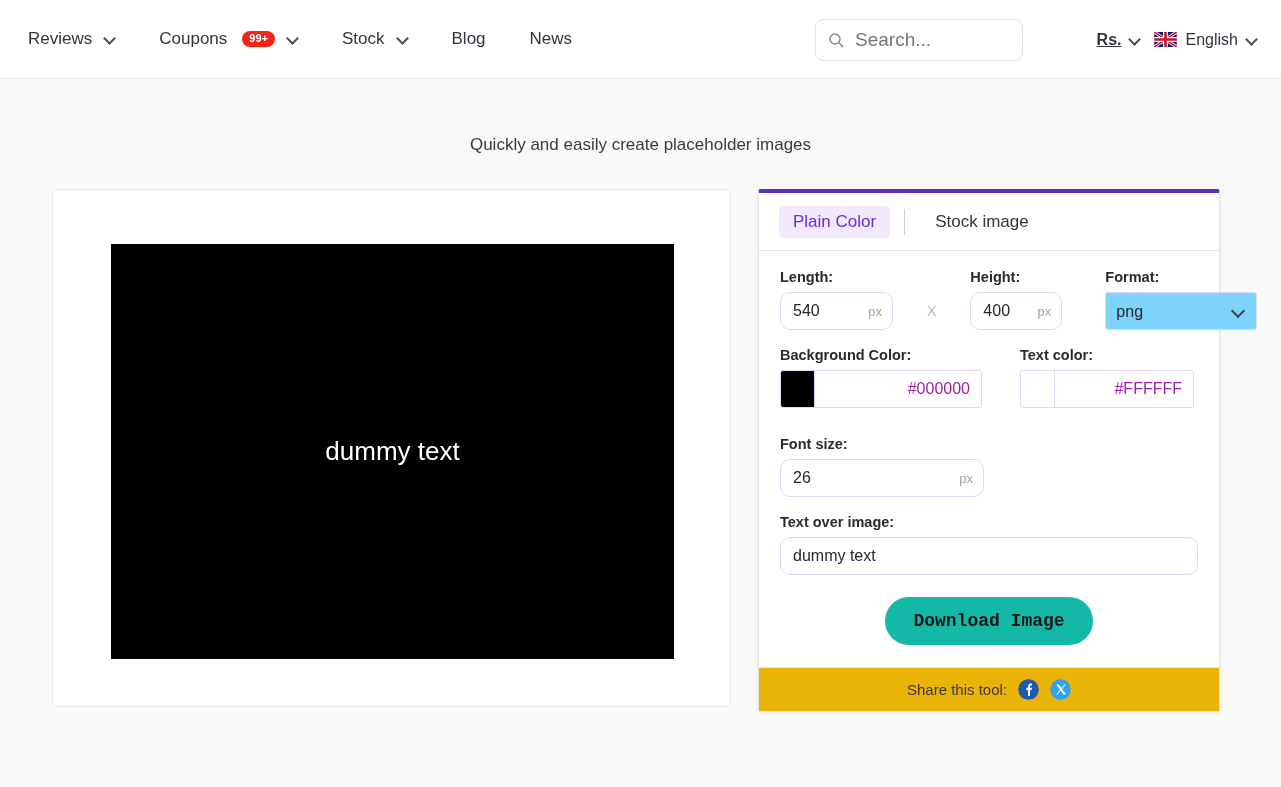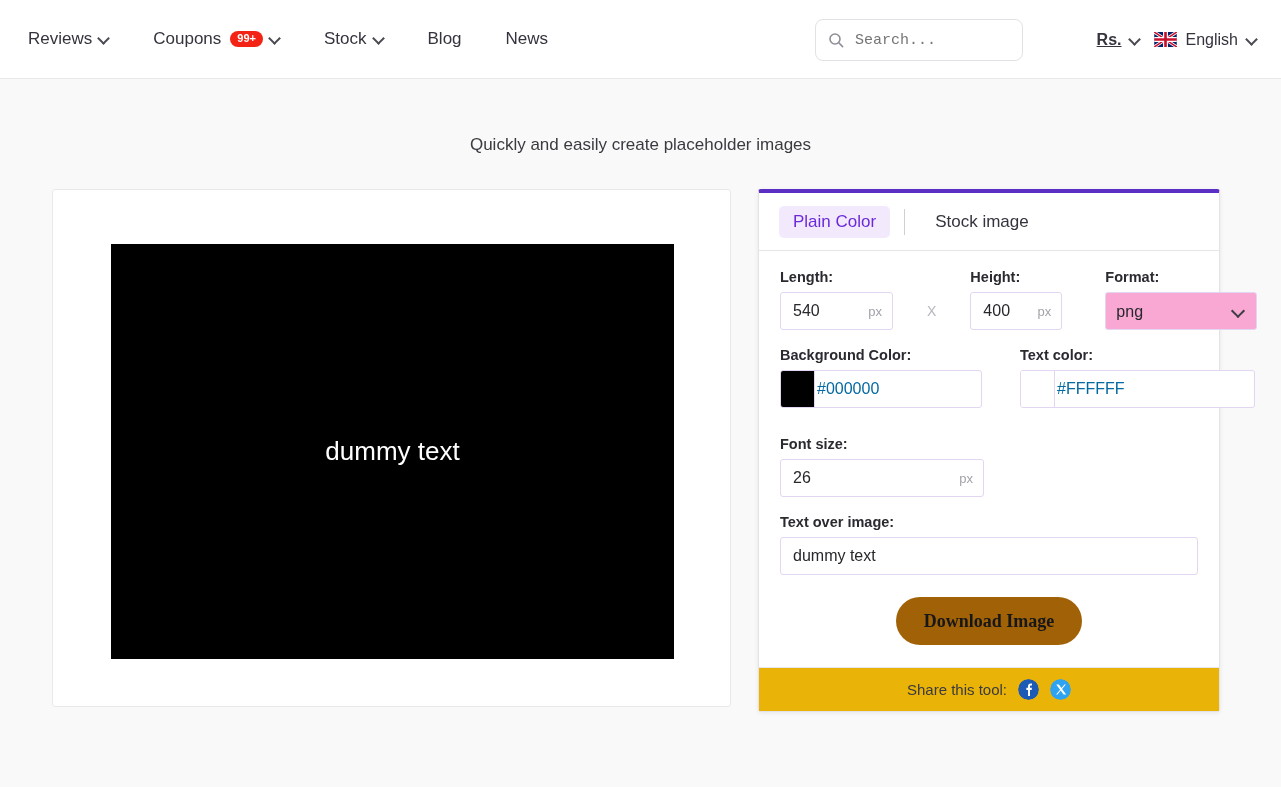--- a/index.html
+++ b/index.html
@@ -24,21 +24,21 @@
     position: relative;
   }
   .logo-wrap { display: flex; align-items: center; gap: 9px; margin-right: 44px; }
   .logo-mark { width: 48px; height: 42px; flex: none; }
   .logo-text {
     font-size: 17px; font-weight: 700; line-height: 1.02;
     color: #5b37c7; letter-spacing: .8px;
   }
   .nav { display: flex; align-items: center; gap: 0; }
   .nav-item {
-    display: flex; align-items: center; gap: 7px;
+    display: flex; align-items: center; gap: 13px;
     font-size: 17px; color: #33343d; padding: 0 22px; cursor: pointer;
     white-space: nowrap;
   }
   .nav-item:first-child { padding-left: 0; }
   .chev { display: inline-block; width: 10px; height: 10px; position: relative; }
   .chev::after {
     content: ""; position: absolute; left: 0; top: 0;
     width: 7px; height: 7px; border-right: 2px solid #4a4a52; border-bottom: 2px solid #4a4a52;
     transform: rotate(45deg);
   }
@@ -46,22 +46,22 @@
     background: #f32415; color: #fff; font-size: 11px; font-weight: 700;
     border-radius: 9px; padding: 2px 7px 3px; line-height: 1; margin-left: 2px;
   }
   .search-box {
     position: absolute; left: 815px; top: 19px;
     width: 208px; height: 42px;
     border: 1px solid #e2e2e6; border-radius: 8px; background: #fff;
     display: flex; align-items: center; padding: 0 12px; gap: 9px;
   }
   .search-input {
-    border: none; outline: none; font-size: 15px; color: #9a9aa2;
-    font-family: Liberation Mono, monospace; background: transparent; width: 150px;
+    border: none; outline: none; font-size: 19px; color: #9a9aa2;
+    font-family: Liberation Sans, sans-serif; background: transparent; width: 150px;
   }
   .right-nav {
     position: absolute; right: 24px; top: 0; height: 79px;
     display: flex; align-items: center; gap: 0;
   }
   .rs-item { display: flex; align-items: center; gap: 8px; font-size: 16px; font-weight: 700; color: #33343d; padding-right: 14px; cursor: pointer; text-decoration: underline; }
   .lang-item { display: flex; align-items: center; gap: 9px; font-size: 16px; color: #33343d; cursor: pointer; }
   .flag { width: 23px; height: 15px; display: block; flex: none; }
 
   
@@ -107,60 +107,60 @@
   }
   .tab.active { background: #f3e9fd; color: #6c2bd9; }
   .tab-sep { width: 1px; height: 26px; background: #cfcfd4; margin: 0 16px 0 14px; }
 
   .panel-body { padding: 18px 21px 22px; }
   .field-label {
     font-size: 14.5px; font-weight: 700; color: #2a2a30; margin-bottom: 7px; display: block;
   }
   .row { display: flex; align-items: flex-end; gap: 24px; }
   .inp {
-    height: 38px; border: 1px solid #e3d6f2; background: #fff; border-radius: 3px;
+    height: 38px; border: 1px solid #e3d6f2; background: #fff; border-radius: 10px;
     display: flex; align-items: center; padding: 0 10px;
   }
   .inp input {
     border: none; outline: none; background: transparent; font-size: 16px; color: #27272c;
     font-family: "Liberation Sans", sans-serif; width: 100%;
   }
   .px { font-size: 13px; color: #a2a2aa; margin-left: auto; padding-left: 6px; }
   .xsep { font-size: 14px; color: #b6b6be; margin: 0 10px 11px; }
 
   .select-wrap { position: relative; }
   .select-wrap select {
     height: 38px; width: 152px; border: 1px solid #e3d6f2; border-radius: 3px;
-    background: #f9a8d4; font-size: 16px; color: #27272c; padding: 0 10px;
+    background: #7dd3fc; font-size: 16px; color: #27272c; padding: 0 10px;
     font-family: "Liberation Sans", sans-serif; appearance: none; -webkit-appearance: none;
     outline: none;
   }
   .select-chev {
     position: absolute; right: 13px; top: 14px; width: 11px; height: 11px; pointer-events: none;
   }
   .select-chev::after {
     content: ""; position: absolute; left: 0; top: 0; width: 8px; height: 8px;
     border-right: 2.4px solid #3c3c44; border-bottom: 2.4px solid #3c3c44; transform: rotate(45deg);
   }
 
   .color-field {
     display: flex; align-items: stretch; height: 38px;
     border: 1px solid #e3d6f2; border-radius: 3px; background: #fff; overflow: hidden;
   }
   .swatch { width: 34px; flex: none; border-right: 1px solid #e3d6f2; }
   .color-field input {
-    border: none; outline: none; background: transparent; font-size: 16px; color: #0369a1;
-    font-family: "Liberation Sans", sans-serif; padding: 0 2px; width: 100%;
+    border: none; outline: none; background: transparent; font-size: 16px; color: #a21caf;
+    font-family: "Liberation Sans", sans-serif; padding: 0 11px; width: 100%; text-align: right;
   }
 
   .btn-row { display: flex; justify-content: center; margin-top: 22px; }
   .download-btn {
-    background: #a16207; color: #17171a; border: none; border-radius: 30px;
+    background: #14b8a6; color: #17171a; border: none; border-radius: 30px;
     font-size: 18px; font-weight: 700; padding: 0 28px; height: 48px; cursor: pointer;
-    font-family: Liberation Serif, serif;
+    font-family: Liberation Mono, monospace;
   }
 
   .share-bar {
     border-top: 1px solid #e6e6ea; background: #eab308;
     height: 44px; display: flex; align-items: center; justify-content: center; gap: 11px;
   }
   .share-label { font-size: 15px; color: #3a3a40; }
   .soc { width: 21px; height: 21px; border-radius: 50%; display: block; cursor: pointer; }
 </style>
 </head>
@@ -274,21 +274,21 @@
         <div>
           <label class="field-label">Background Color:</label>
           <div class="color-field" style="width:202px">
             <div class="swatch" style="background:#000000"></div>
             <input type="text" value="#000000" style="">
           </div>
         </div>
 
         <div style="margin-left:14px">
           <label class="field-label">Text color:</label>
-          <div class="color-field" style="width:235px">
+          <div class="color-field" style="width:174px">
             <div class="swatch" style="background:#ffffff"></div>
             <input type="text" value="#FFFFFF" style="">
           </div>
         </div>
       </div>
 
       <div style="margin-top:28px">
         <label class="field-label">Font size:</label>
         <div class="inp" style="width:204px">
           <input type="text" value="26" style="">

